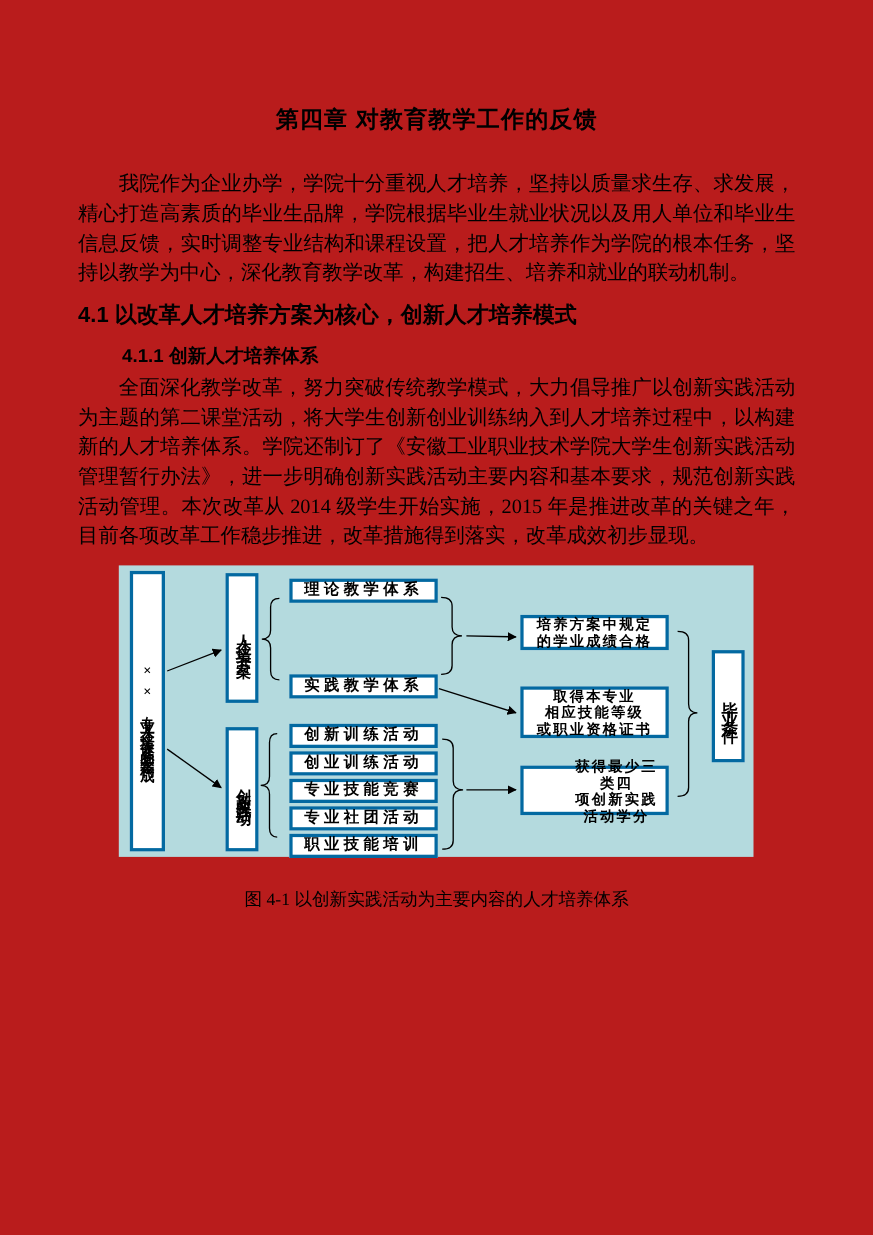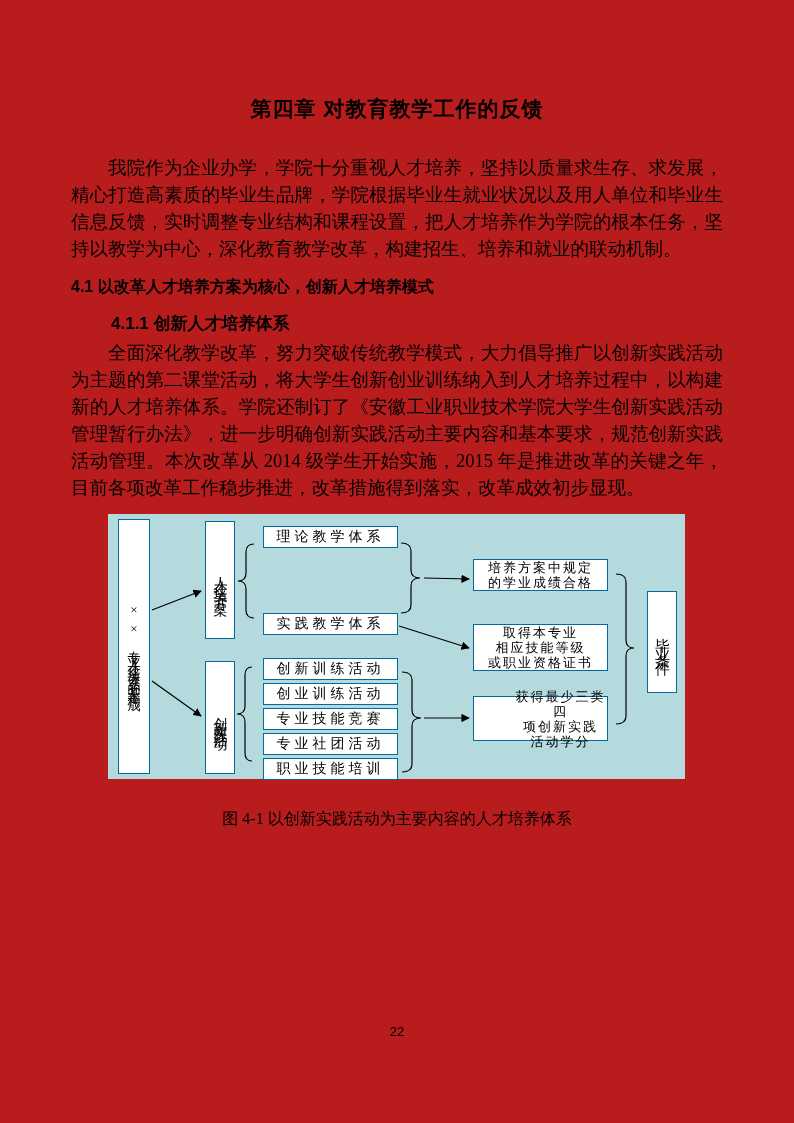--- a/index.html
+++ b/index.html
@@ -9,36 +9,36 @@
   }
   .content{padding:95px 71px 0 71px;}
   .doc-title{
     font-family:"Liberation Sans",sans-serif;font-weight:bold;font-size:21px;
     line-height:28px;text-align:center;margin:0 0 32px 0;letter-spacing:1px;
   }
   .body-para{
     font-size:18.5px;line-height:27px;text-align:justify;text-indent:2em;margin:0;
   }
   .h-sec{
-    font-family:"Liberation Sans",sans-serif;font-weight:bold;font-size:16px;
+    font-family:"Liberation Sans",sans-serif;font-weight:bold;font-size:20px;
     line-height:24px;margin:12px 0 0 0;
   }
   .h-sub{
     font-family:"Liberation Sans",sans-serif;font-weight:bold;font-size:17px;
     line-height:21px;margin:14px 0 0 40px;
   }
   .para2{margin-top:6px;}
   .figure{
     position:relative;width:577px;height:265px;margin:12px 0 0 37px;
   }
   .figure svg{position:absolute;left:0;top:0;}
   .dbox{
-    position:absolute;box-sizing:border-box;background:#ffffff;border:1px solid #0369a1;
+    position:absolute;box-sizing:border-box;background:#ffffff;border:3px solid #0369a1;
     display:flex;align-items:center;justify-content:center;
-    font-weight:normal;font-size:14px;line-height:1;text-align:center;
+    font-weight:bold;font-size:14px;line-height:1;text-align:center;
   }
   .vert{
     writing-mode:vertical-rl;text-orientation:upright;
   }
   .root-box{left:10px;top:5px;width:32px;height:255px;font-size:13px;letter-spacing:4px;}
   .plan-box{left:97px;top:7px;width:30px;height:118px;letter-spacing:5px;}
   .act-box{left:97px;top:147px;width:30px;height:113px;letter-spacing:4px;}
   .mid-box{left:155px;width:135px;height:22px;letter-spacing:4px;}
   .req-box{left:365px;width:135px;font-size:13px;line-height:15px;white-space:pre-line;letter-spacing:2px;}
   .grad-box{left:539px;top:77px;width:30px;height:102px;font-size:15px;letter-spacing:8px;}
@@ -110,14 +110,13 @@
       <div class="dbox req-box" style="top:182px;height:45px;padding-left:40px;">获得最少三类四
 项创新实践
 活动学分</div>
 
       <div class="dbox vert grad-box">毕业条件</div>
     </div>
 
     <div class="fig-caption">图 4-1 以创新实践活动为主要内容的人才培养体系</div>
   </div>
 
-  <div class="pagenum">22</div>
 </div>
 
 </body></html>

